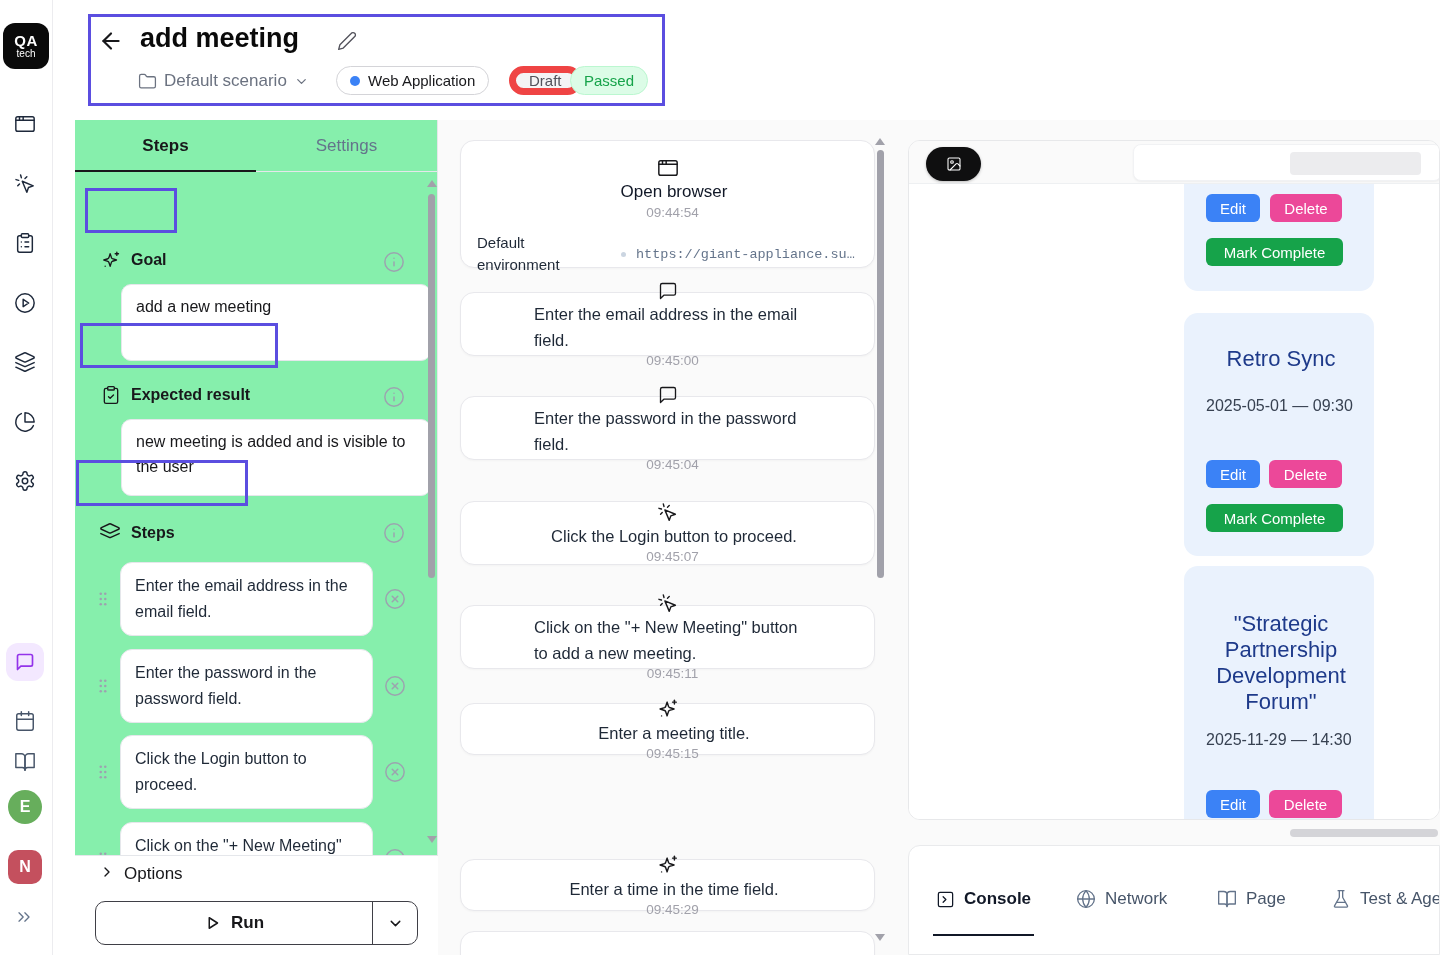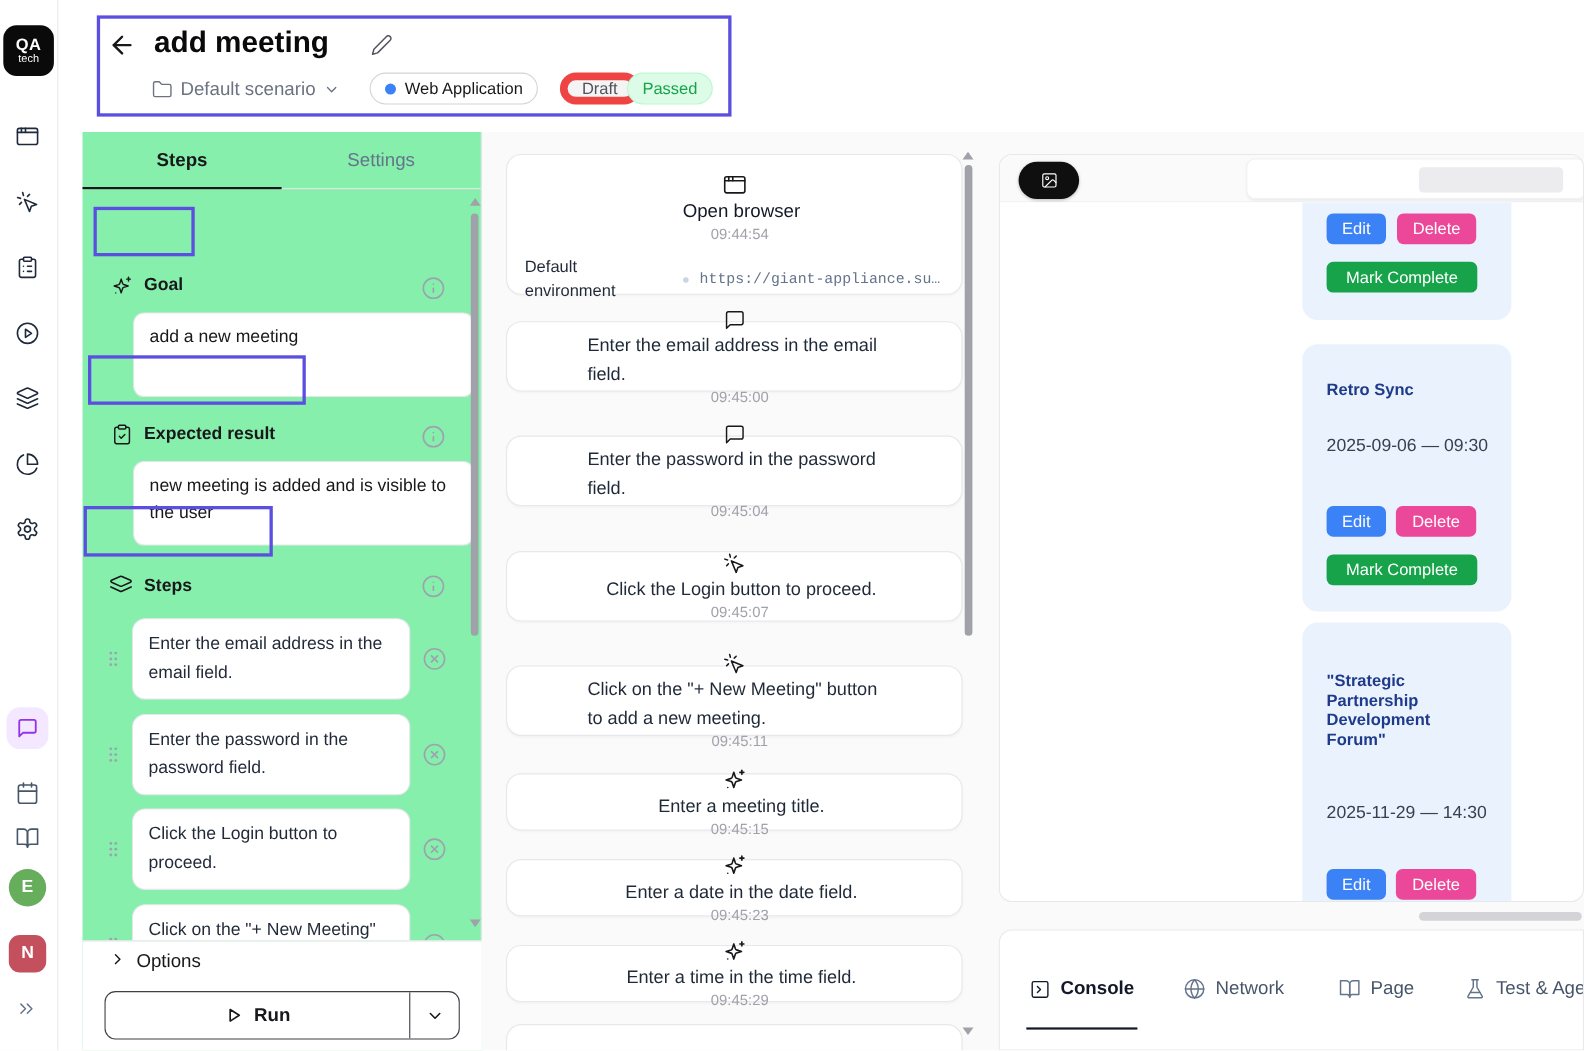--- a/index.html
+++ b/index.html
@@ -84,21 +84,21 @@
   #preview { position:absolute; left:908px; top:140px; width:532px; height:680px; background:#fff; border:1px solid #e7e8ea;
              border-radius:12px; overflow:hidden; }
   .pv-topbar { position:absolute; left:0; top:0; width:100%; height:43px; border-bottom:1px solid #eef0f2; background:#fafafa; }
   .pv-pill { position:absolute; left:17px; top:6px; width:55px; height:34px; border-radius:17px; background:#0f0f10;
              display:flex; align-items:center; justify-content:center; color:#fff; cursor:pointer; box-shadow:0 1px 3px rgba(0,0,0,.25); }
   .pv-addr { position:absolute; left:224px; top:3px; width:309px; height:37px; background:#fff; border-radius:8px;
              border:1px solid #f1f2f4; box-shadow:0 1px 2px rgba(0,0,0,.05); cursor:text; }
   .pv-addr-blob { position:absolute; left:156px; top:7px; width:131px; height:23px; border-radius:4px; background:#ececee; }
   #pv-content { position:absolute; left:0; top:43px; width:532px; height:637px; overflow:hidden; background:#fff; }
   .meet-card { position:absolute; left:275px; width:190px; border-radius:14px; background:#eaf2fd; }
-  .meet-title { position:absolute; left:297px; width:150px; font-size:15px; font-weight:700; color:#1e3a8a; line-height:1.18; }
+  .meet-title { position:absolute; left:297px; width:150px; font-size:22px; font-weight:400; color:#1e3a8a; line-height:1.18;text-align:center; }
   .meet-date { position:absolute; left:297px; width:150px; font-size:16px; color:#374151; line-height:1.25; }
   .pv-btn { position:absolute; height:28px; border:none; border-radius:6px; color:#fff; font-size:15px;
             font-family:"Liberation Sans",sans-serif; display:flex; align-items:center; justify-content:center; cursor:pointer; }
   .pv-edit { background:#3b82f6; width:54px; }
   .pv-del { background:#ec4899; width:72px; }
   .pv-done { background:#16a34a; width:137px; }
   .hthumb { position:absolute; left:1290px; top:829px; width:148px; height:8px; background:#d4d4d8; border-radius:4px; cursor:pointer; z-index:5; }
 
   
   #devtools { position:absolute; left:908px; top:845px; width:532px; height:110px; background:#fff; border:1px solid #e9eaec;
@@ -496,29 +496,20 @@
     <div class="ex-card" style="top:583px; height:52px; display:flex; align-items:center">
       <div class="ex-head" style="width:100%">
         <svg class="ic sw15 ex-ic" width="22" height="22">
             <use href="#i-sparkles"></use>
           </svg>
         <span class="ex-title">Enter a meeting title.</span>
         <span class="ex-time">09:45:15</span>
       </div>
     </div>
 
-    <div class="ex-card" style="top:661px; height:52px; display:flex; align-items:center">
-      <div class="ex-head" style="width:100%">
-        <svg class="ic sw15 ex-ic" width="22" height="22">
-            <use href="#i-sparkles"></use>
-          </svg>
-        <span class="ex-title">Enter a date in the date field.</span>
-        <span class="ex-time">09:45:23</span>
-      </div>
-    </div>
 
     <div class="ex-card" style="top:739px; height:52px; display:flex; align-items:center">
       <div class="ex-head" style="width:100%">
         <svg class="ic sw15 ex-ic" width="22" height="22">
             <use href="#i-sparkles"></use>
           </svg>
         <span class="ex-title">Enter a time in the time field.</span>
         <span class="ex-time">09:45:29</span>
       </div>
     </div>
@@ -550,21 +541,21 @@
         </button>
       <button class="pv-btn pv-del" style="left:361px; top:10px">
           <span>Delete</span>
         </button>
       <button class="pv-btn pv-done" style="left:297px; top:54px">
           <span>Mark Complete</span>
         </button>
 
       <div class="meet-card" style="top:129px; height:243px"></div>
       <div class="meet-title" style="top:162px">Retro Sync</div>
-      <div class="meet-date" style="top:212px">2025-09-06 — 09:30</div>
+      <div class="meet-date" style="top:212px">2025-05-01 — 09:30</div>
       <button class="pv-btn pv-edit" style="left:297px; top:276px">
           <span>Edit</span>
         </button>
       <button class="pv-btn pv-del" style="left:360px; top:276px; width:73px">
           <span>Delete</span>
         </button>
       <button class="pv-btn pv-done" style="left:297px; top:320px">
           <span>Mark Complete</span>
         </button>
 

